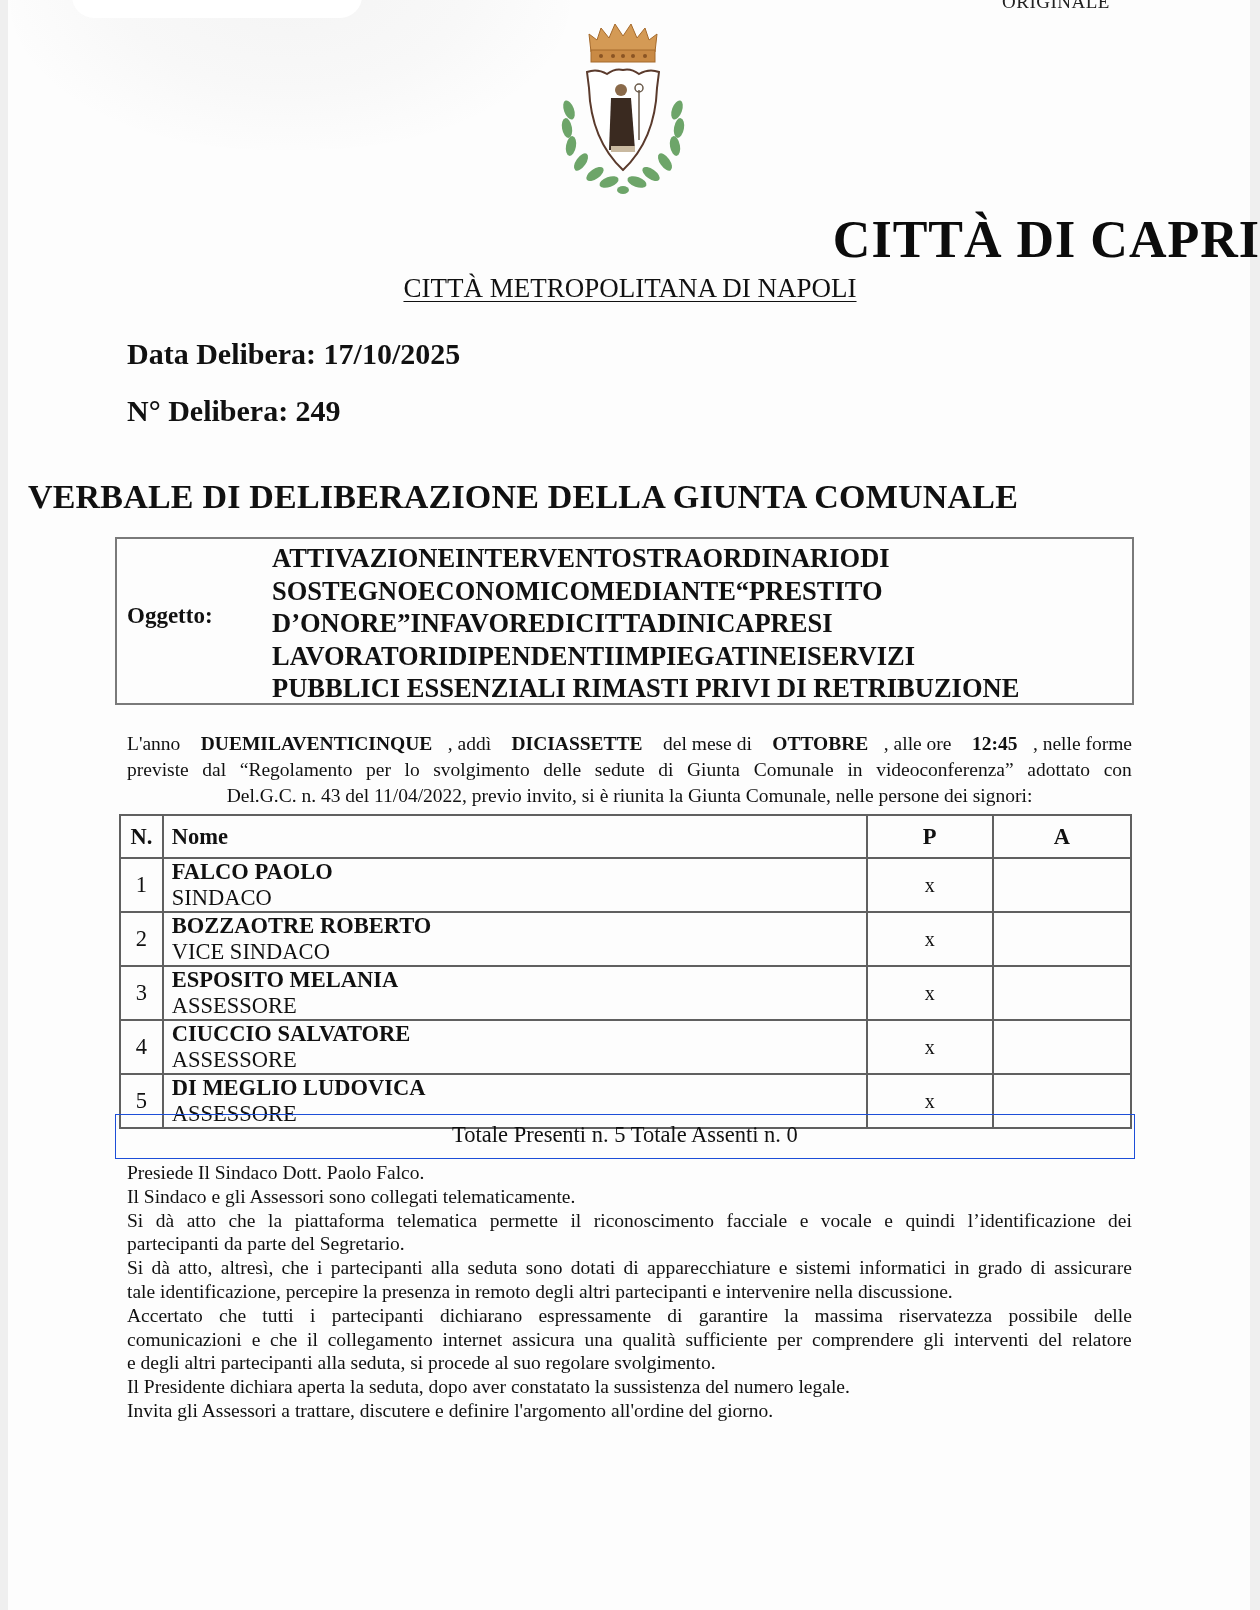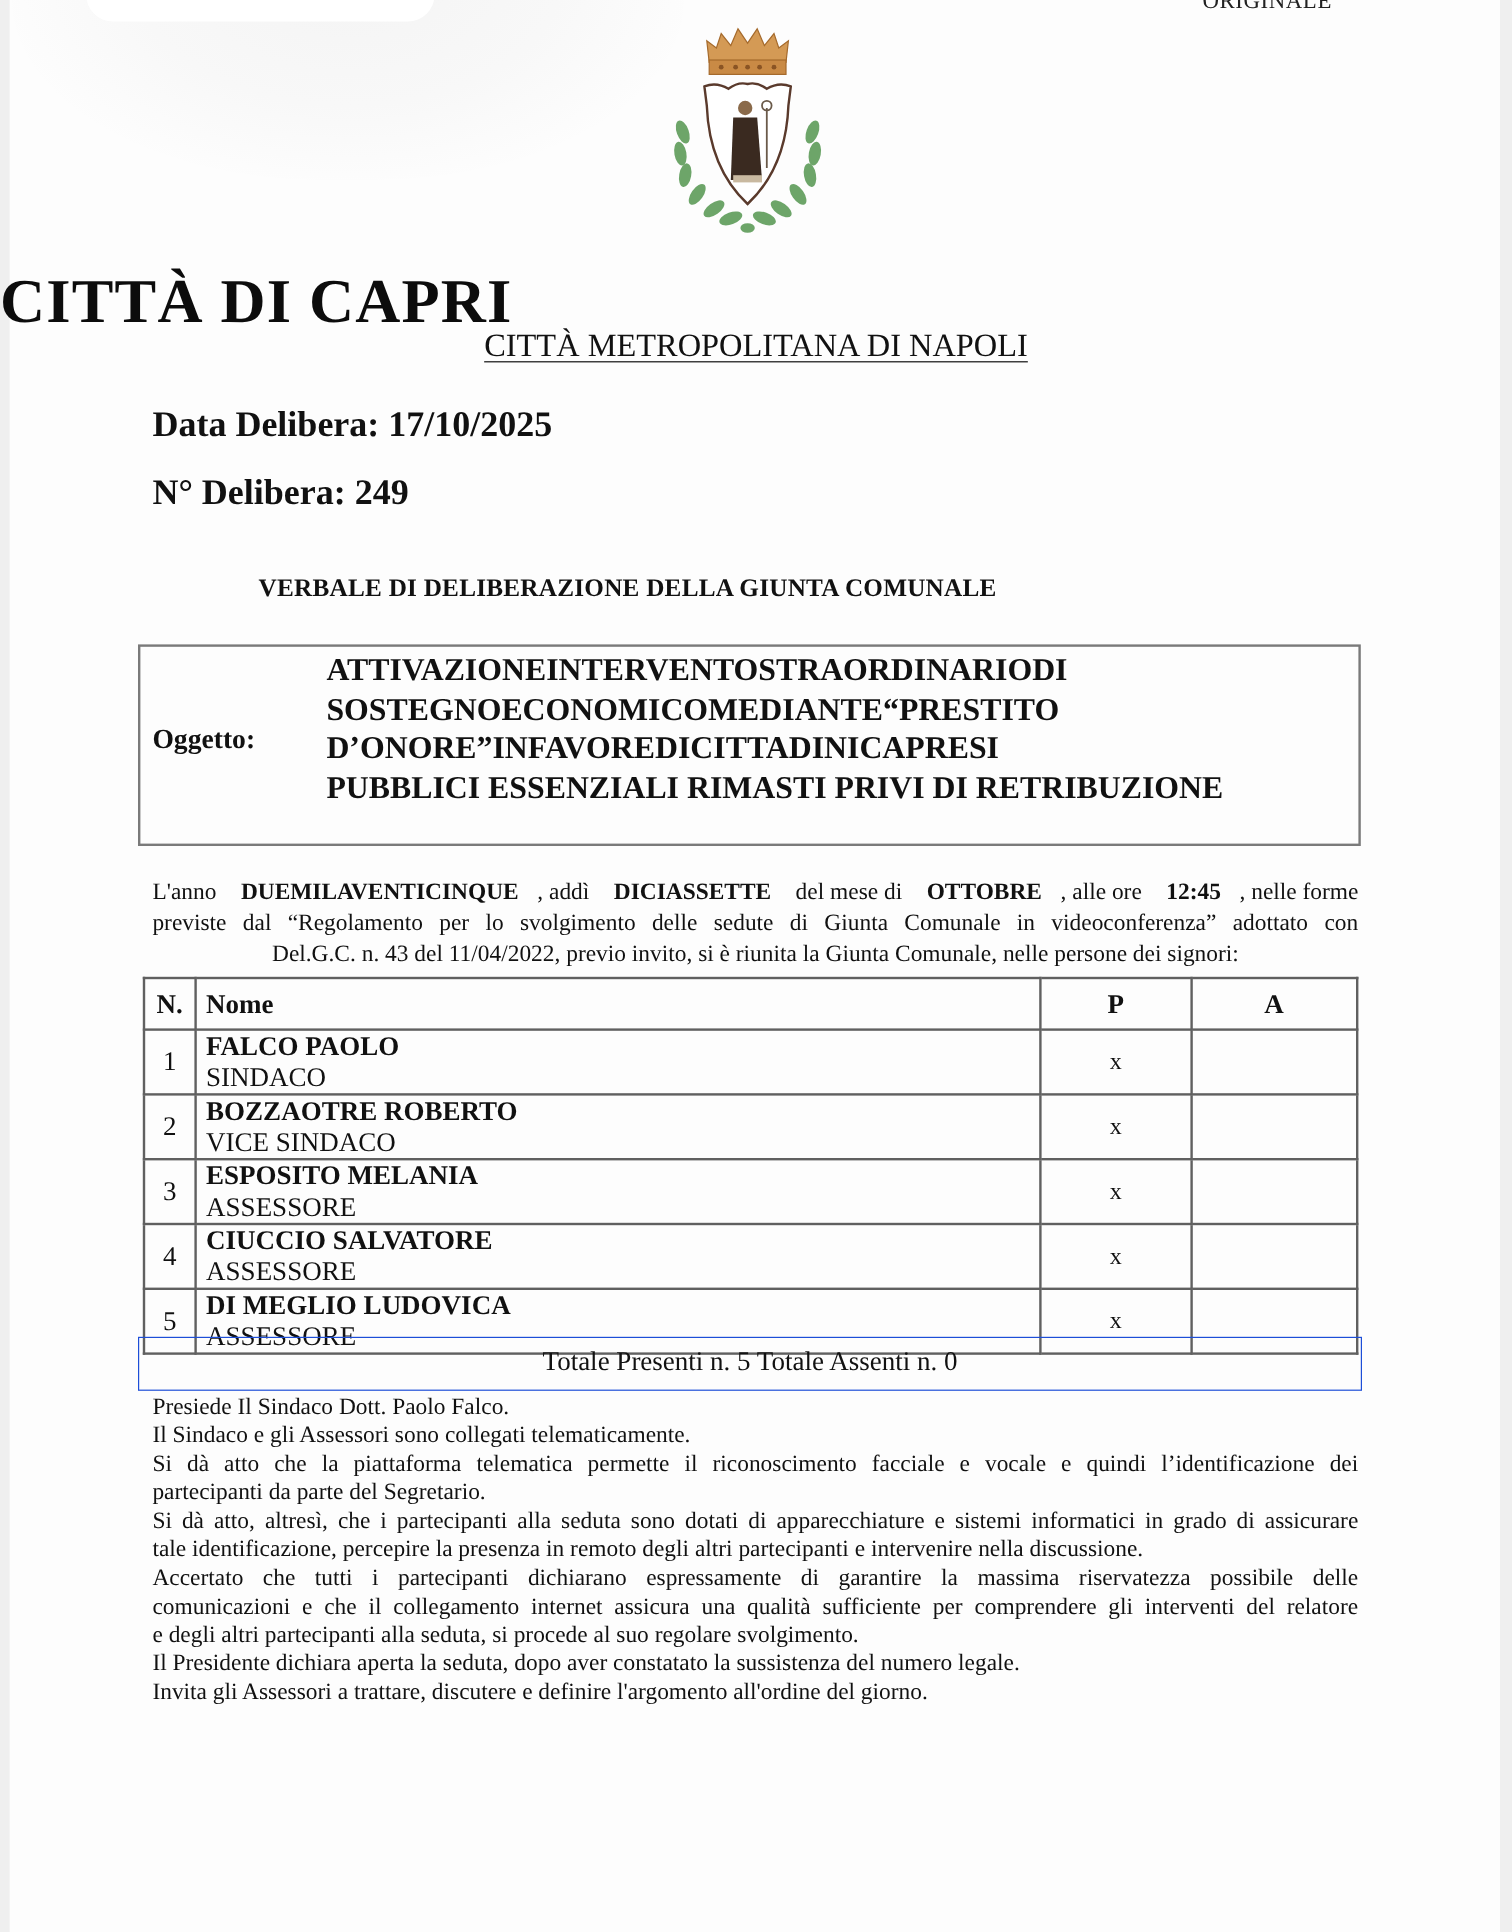--- a/index.html
+++ b/index.html
@@ -18,36 +18,36 @@
     }
     .pill {
       position: absolute; left: 72px; top: -30px; width: 290px; height: 48px;
       background: #ffffff; border-radius: 0 0 22px 22px;
     }
     .originale {
       position: absolute; left: 1002px; top: -9px; font-size: 19px; letter-spacing: 0.5px; color: #222;
     }
     .crest { position: absolute; left: 553px; top: 10px; width: 140px; height: 190px; }
     .title {
-      position: absolute; left: 0; width: 1260px; top: 210px; text-align: left;
-      font-size: 52px; font-weight: bold; letter-spacing: 1px; color: #0c0c0c; margin-top: 12px;
+      position: absolute; left: 0; width: 1260px; top: 210px; text-align: right;
+      font-size: 52px; font-weight: bold; letter-spacing: 1px; color: #0c0c0c;
     }
     .subtitle {
       position: absolute; left: 0; width: 1260px; top: 273px; text-align: center;
       font-size: 27px;
     }
     .subtitle span { text-decoration: underline; text-underline-offset: 4px; text-decoration-thickness: 1px; }
     .meta {
       position: absolute; left: 127px; font-size: 30px; font-weight: bold;
     }
     .meta-date { top: 337px; }
     .meta-num { top: 394px; }
     .verbale {
       position: absolute; left: 0; width: 1046px; top: 478px; text-align: center;
-      font-size: 21px; font-weight: bold; letter-spacing: 0.2px;
+      font-size: 34px; font-weight: bold; letter-spacing: 0.2px;
     }
     .oggetto-box {
       position: absolute; left: 115px; top: 537px; width: 1019px; height: 168px;
       border: 2px solid #7a7a7a; box-sizing: border-box;
     }
     .oggetto-label {
       position: absolute; left: 10px; top: 64px; font-size: 23px; font-weight: bold;
     }
     .oggetto-text {
       position: absolute; left: 155px; top: 3px; width: 850px;
@@ -164,20 +164,27 @@
     </div>
     <div class="oggetto-line">
       <span>D’ONORE”</span>
         <span>IN</span>
         <span>FAVORE</span>
         <span>DI</span>
         <span>CITTADINI</span>
         <span>CAPRESI</span>
     </div>
     <div class="oggetto-line">
+      <span>LAVORATORI</span>
+        <span>DIPENDENTI</span>
+        <span>IMPIEGATI</span>
+        <span>NEI</span>
+        <span>SERVIZI</span>
+    </div>
+    <div class="oggetto-line">
       <span>PUBBLICI ESSENZIALI RIMASTI PRIVI DI RETRIBUZIONE</span>
     </div>
   </div>
 </div>
 
 <div class="intro">
   <div class="intro-line">
     <span>L'anno </span><b>DUEMILAVENTICINQUE</b><span>, addì </span><b>DICIASSETTE</b><span> del mese di </span><b>OTTOBRE</b><span>, alle ore </span><b>12:45</b><span>, nelle forme</span>
   </div>
   <div class="intro-line">

